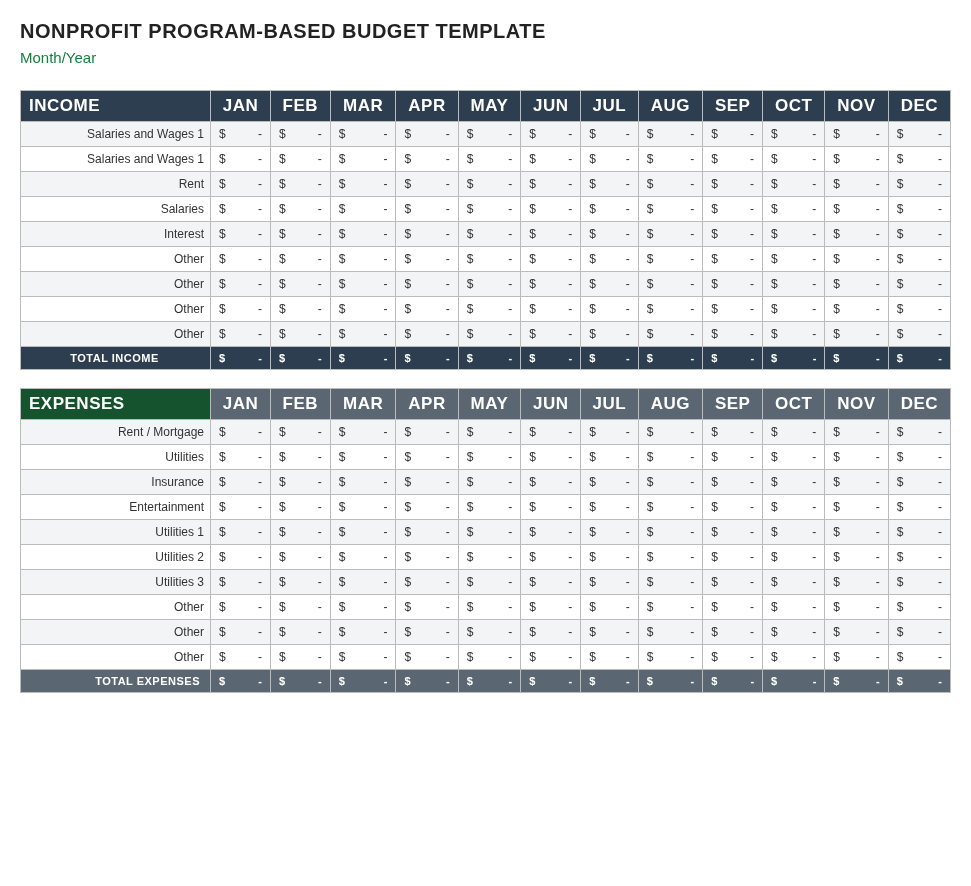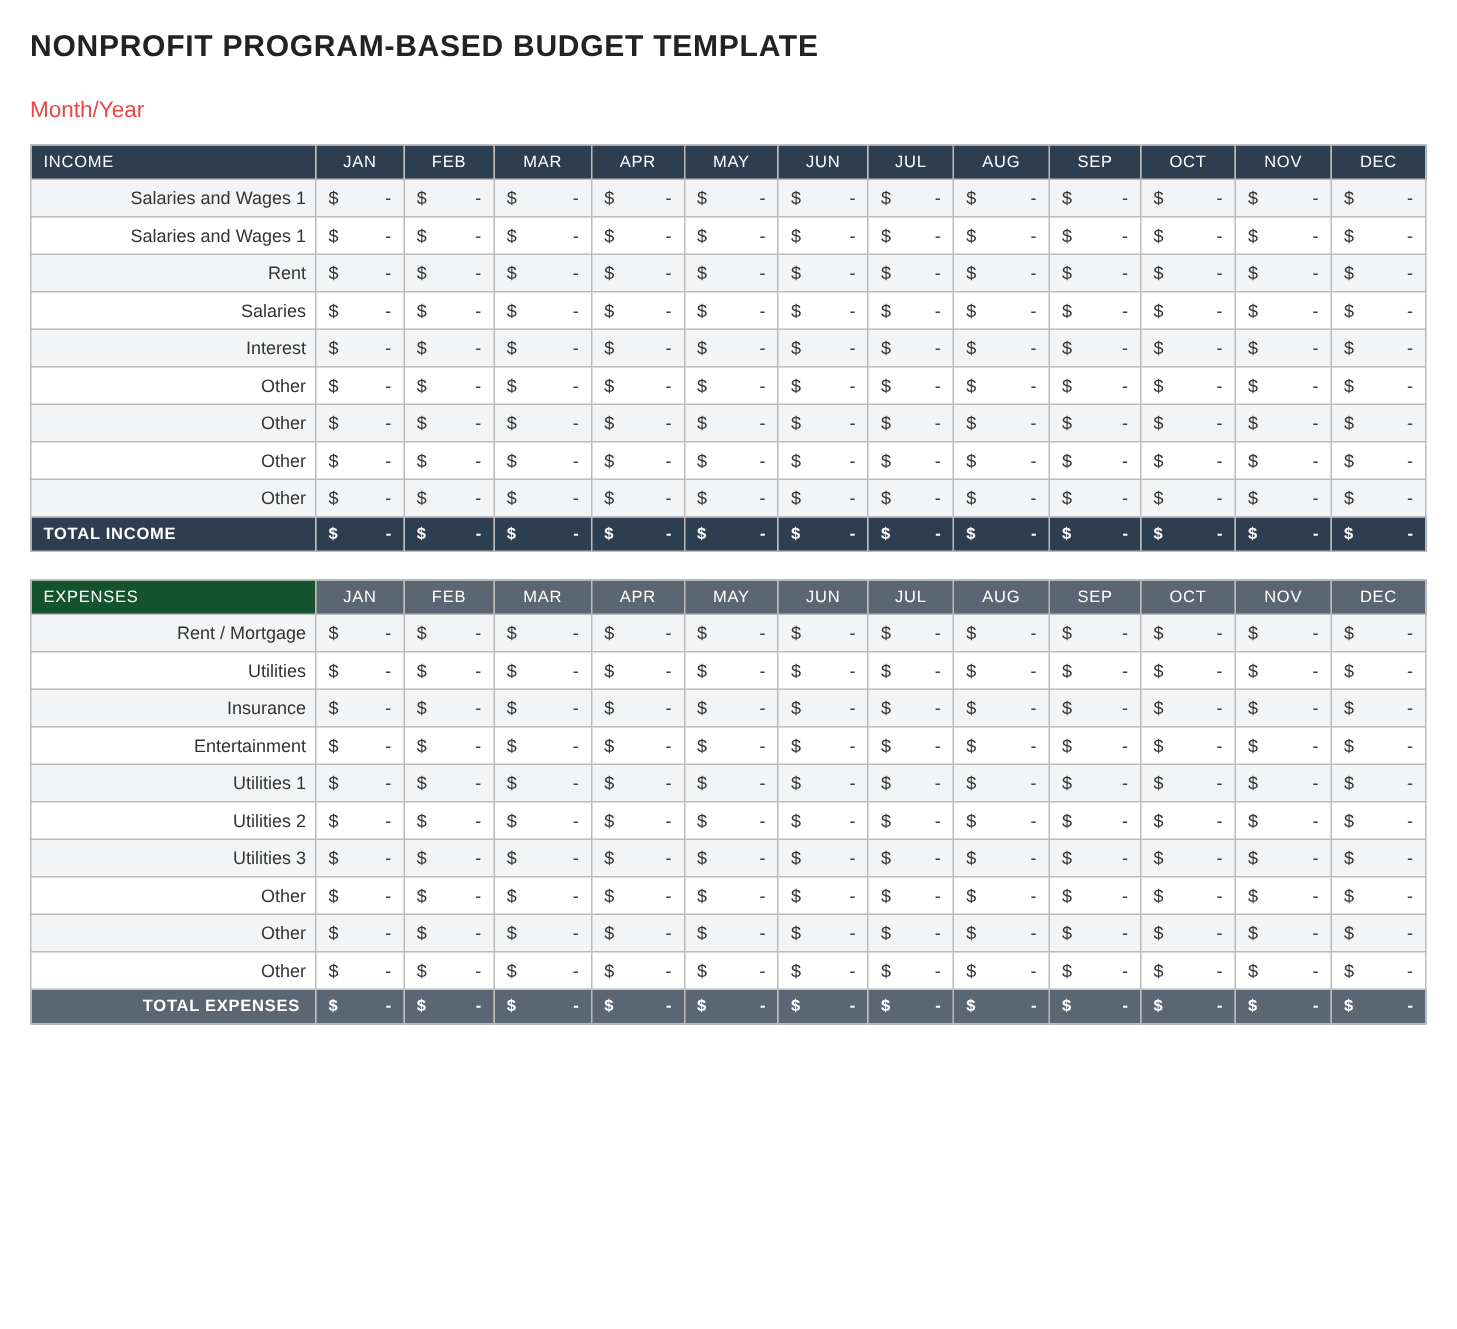--- a/index.html
+++ b/index.html
@@ -6,49 +6,49 @@
     body {
       font-family: Arial, sans-serif;
       background: #fff;
       padding: 20px;
       font-size: 12px;
     }
     h1 {
       font-size: 20px;
       font-weight: bold;
       color: #222;
-      margin-bottom: 22px;
+      margin-bottom: 6px;
       letter-spacing: 0.5px;
     }
     h2 {
       font-size: 15px;
-      color: #ef4444;
+      color: #15803d;
       font-weight: normal;
-      margin-bottom: 14px;
+      margin-bottom: 24px;
     }
     table {
       width: 100%;
       border-collapse: collapse;
       margin-bottom: 18px;
     }
     th, td {
       border: 1px solid #bbb;
       padding: 5px 6px;
       text-align: center;
       white-space: nowrap;
     }
     td.label-cell {
       text-align: right;
       padding-left: 8px;
     }
     thead tr th {
       background-color: #2c3e50;
       color: #fff;
-      font-size: 11px;
-      font-weight: normal;
+      font-size: 17px;
+      font-weight: bold;
       letter-spacing: 0.5px;
     }
     thead tr th.section-header {
       background-color: #2c3e50;
       text-align: left;
       padding-left: 8px;
     }
     tr.data-row td {
       background-color: #fff;
       color: #333;
@@ -59,21 +59,21 @@
     tr.data-row:nth-child(even) td {
       background-color: #fff;
     }
     tr.total-row td {
       background-color: #2c3e50;
       color: #fff;
       font-weight: bold;
       font-size: 11px;
     }
     tr.total-row td.label-cell {
-      text-align: left;
+      text-align: center;
       padding-right: 10px;
       letter-spacing: 0.5px;
       text-transform: uppercase;
     }
     .expenses-header th {
       background-color: #5a6672;
     }
     .expenses-header th.section-header {
       background-color: #5a6672;
     }

